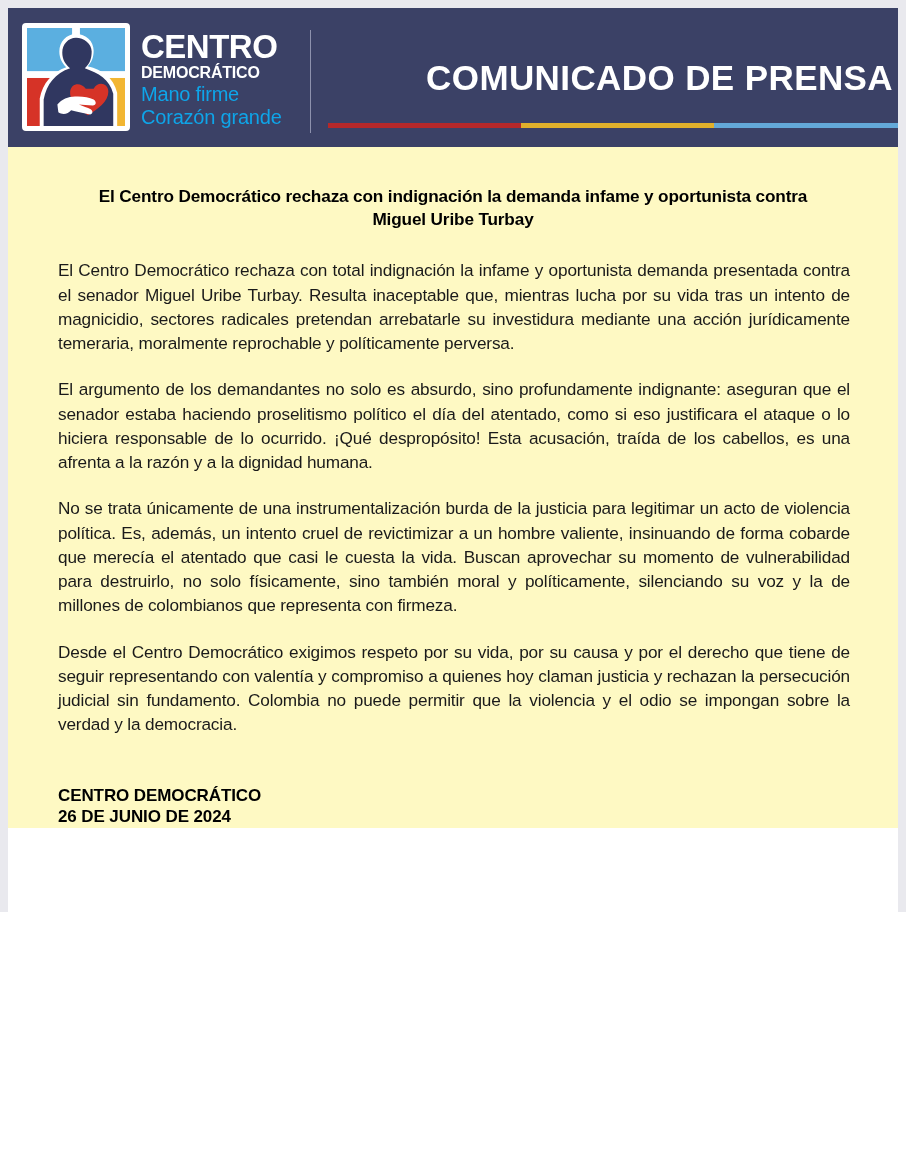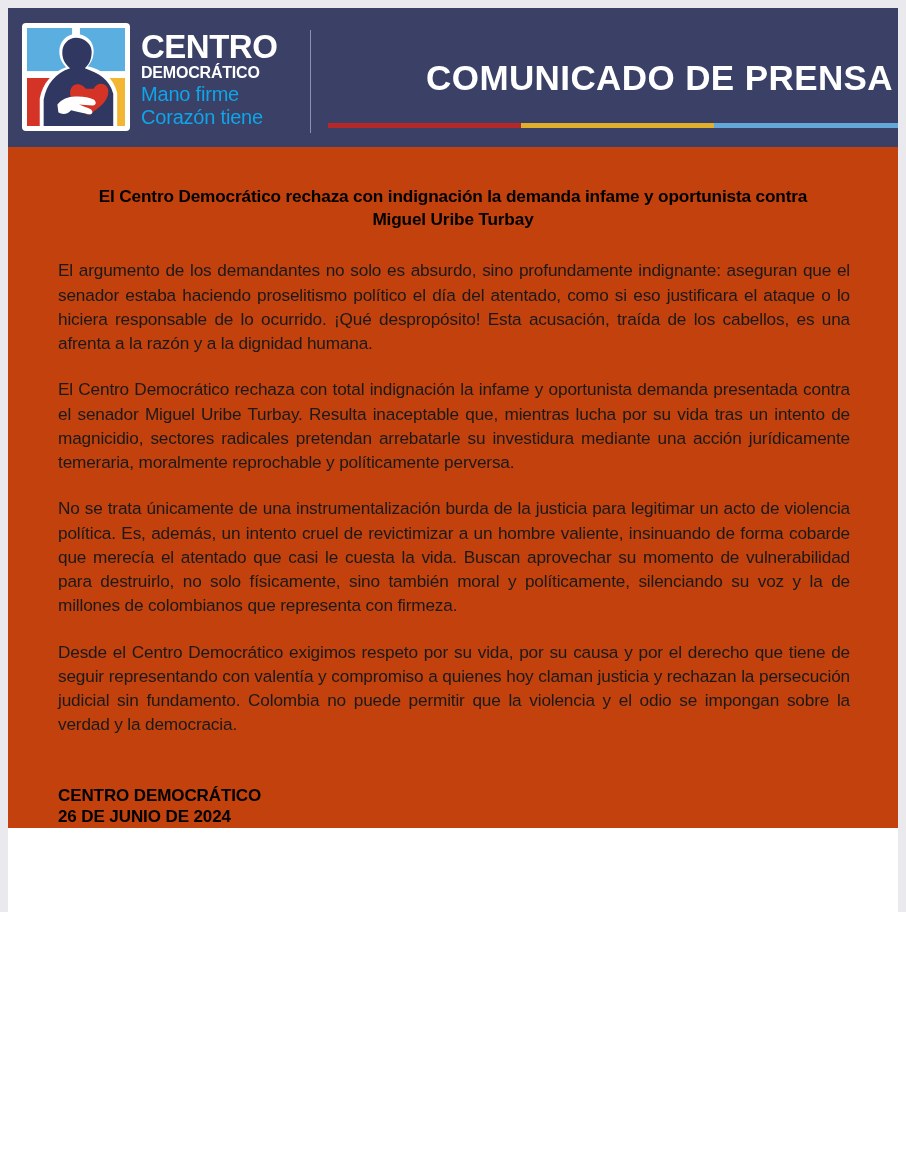--- a/index.html
+++ b/index.html
@@ -133,21 +133,21 @@
   .tc-red    { flex: 1.05; background: #b5282a; }
   .tc-yellow { flex: 1.05; background: #e0b02b; }
   .tc-blue   { flex: 1.00; background: #63a8d8; }
 
   
   .doc {
     position: absolute;
     left: 8px;
     top: 147px;
     width: 890px;
-    background: #c2410c;
+    background: #fef9c3;
   }
 
   .doc-title {
     margin: 0;
     padding: 38px 72px 0 72px;
     text-align: center;
     font-size: 17.2px;
     font-weight: bold;
     line-height: 1.32;
     color: #000000;
@@ -269,40 +269,40 @@
         <path d="M60 62 C55 55 45 56 44 65 C43 74 53 82 62 89 C72 83 83 75 83 65 C83 56 72 54 68 62 Z" fill="#d63327"></path>
 
         <path d="M31 78 C36 72 44 69 52 70 C58 70 64 71 68 73 C71 75 71 79 67 79 C62 79 57 78 53 78 C57 80 62 81 65 83 C68 85 67 89 63 88 C57 87 50 85 45 84 C42 88 36 89 32 86 Z" fill="#ffffff"></path>
       </svg>
     </div>
 
     <div class="logo-words">
       <div class="lw-centro">CENTRO</div>
       <div class="lw-democratico">DEMOCRÁTICO</div>
       <div class="lw-mano">Mano firme</div>
-      <div class="lw-corazon">Corazón tiene</div>
+      <div class="lw-corazon">Corazón grande</div>
     </div>
 
     <div class="header-divider"></div>
 
     <div class="press-title">COMUNICADO DE PRENSA</div>
 
     <div class="tricolor">
       <div class="tc-red"></div>
       <div class="tc-yellow"></div>
       <div class="tc-blue"></div>
     </div>
   </div>
 
   <div class="doc">
     <h1 class="doc-title">El Centro Democrático rechaza con indignación la demanda infame y oportunista contra Miguel Uribe Turbay</h1>
 
     <div class="body-copy">
+      <p>El Centro Democrático rechaza con total indignación la infame y oportunista demanda presentada contra el senador Miguel Uribe Turbay. Resulta inaceptable que, mientras lucha por su vida tras un intento de magnicidio, sectores radicales pretendan arrebatarle su investidura mediante una acción jurídicamente temeraria, moralmente reprochable y políticamente perversa.</p>
       <p>El argumento de los demandantes no solo es absurdo, sino profundamente indignante: aseguran que el senador estaba haciendo proselitismo político el día del atentado, como si eso justificara el ataque o lo hiciera responsable de lo ocurrido. ¡Qué despropósito! Esta acusación, traída de los cabellos, es una afrenta a la razón y a la dignidad humana.</p>
-      <p>El Centro Democrático rechaza con total indignación la infame y oportunista demanda presentada contra el senador Miguel Uribe Turbay. Resulta inaceptable que, mientras lucha por su vida tras un intento de magnicidio, sectores radicales pretendan arrebatarle su investidura mediante una acción jurídicamente temeraria, moralmente reprochable y políticamente perversa.</p>
       <p>No se trata únicamente de una instrumentalización burda de la justicia para legitimar un acto de violencia política. Es, además, un intento cruel de revictimizar a un hombre valiente, insinuando de forma cobarde que merecía el atentado que casi le cuesta la vida. Buscan aprovechar su momento de vulnerabilidad para destruirlo, no solo físicamente, sino también moral y políticamente, silenciando su voz y la de millones de colombianos que representa con firmeza.</p>
       <p>Desde el Centro Democrático exigimos respeto por su vida, por su causa y por el derecho que tiene de seguir representando con valentía y compromiso a quienes hoy claman justicia y rechazan la persecución judicial sin fundamento. Colombia no puede permitir que la violencia y el odio se impongan sobre la verdad y la democracia.</p>
     </div>
 
     <div class="signature">
       <div>CENTRO DEMOCRÁTICO</div>
       <div>26 DE JUNIO DE 2024</div>
     </div>
   </div>
 

